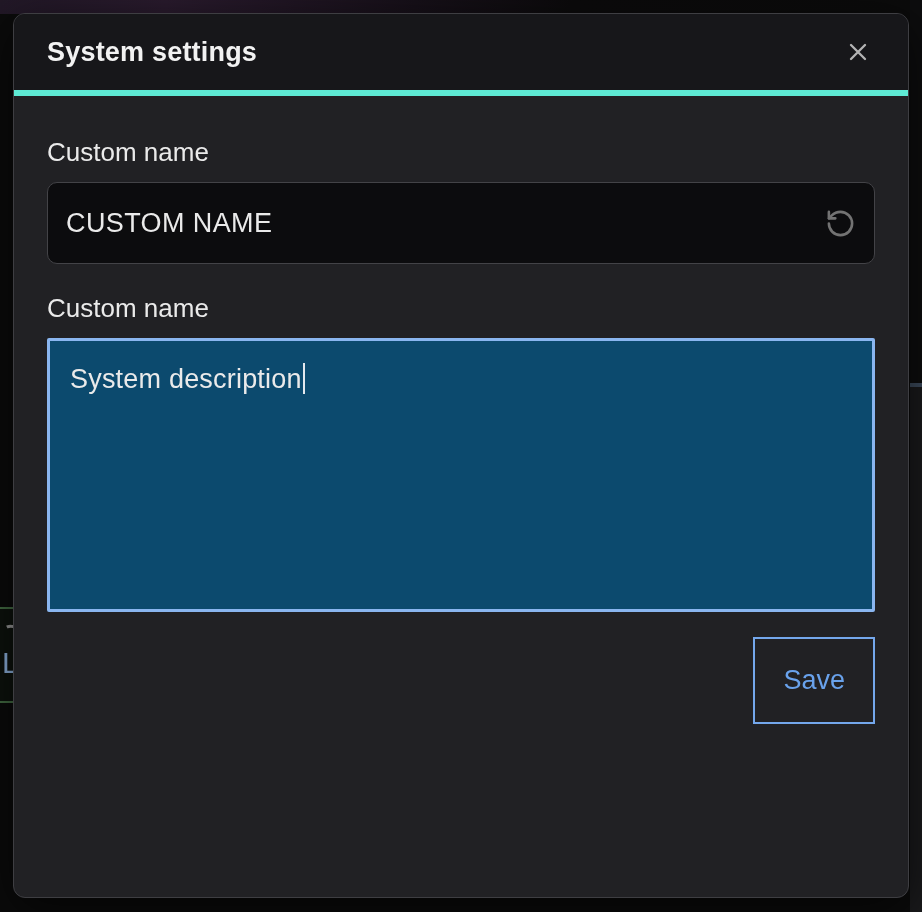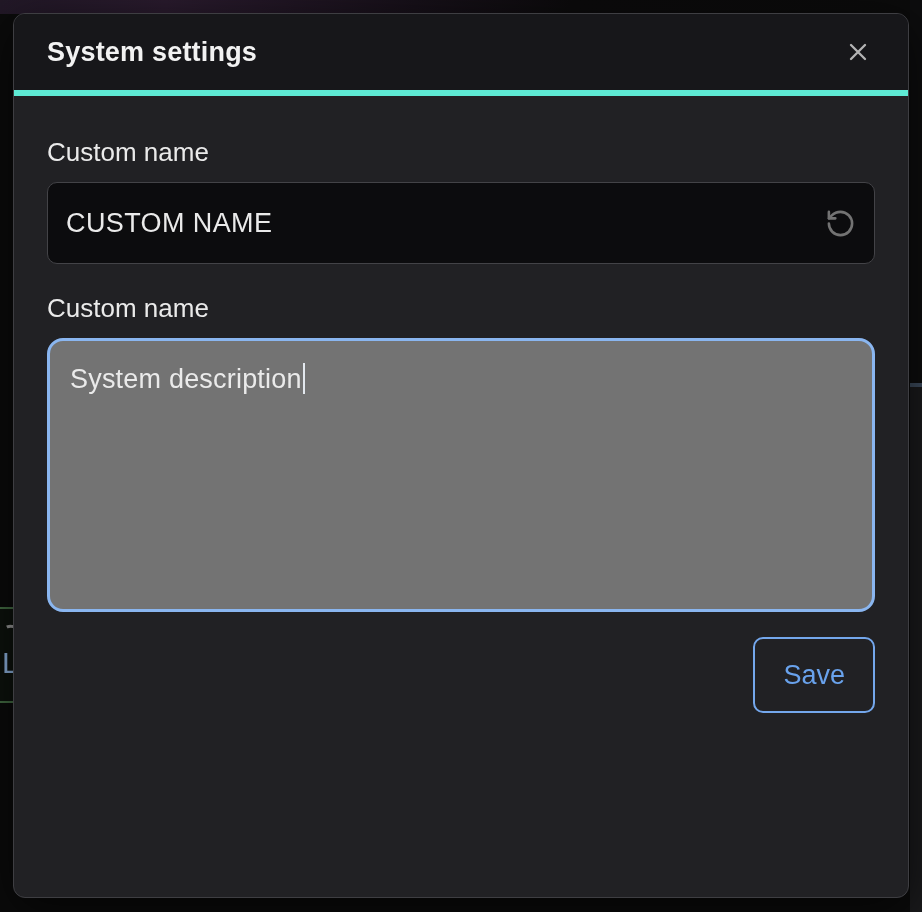--- a/index.html
+++ b/index.html
@@ -60,33 +60,33 @@
     display:flex;align-items:center;height:82px;
     background:#0c0c0e;border:1px solid #434347;border-radius:10px;
     padding:0 14px 0 18px;margin-bottom:28px;box-sizing:border-box;
   }
   .text-input{
     flex:1;min-width:0;background:transparent;border:none;outline:none;
     color:#eaeaea;font-size:27px;letter-spacing:.4px;
     font-family:inherit;padding:0;
   }
   .textarea{
-    position:relative;height:274px;background:#737373;
-    border:3px solid #8ab6f0;border-radius:16px;
+    position:relative;height:274px;background:#0c4a6e;
+    border:3px solid #8ab6f0;border-radius:2px;
     padding:22px 20px;margin-bottom:25px;box-sizing:border-box;
     font-size:27px;color:#eaeaea;letter-spacing:.2px;cursor:text;
   }
   .caret{
     display:inline-block;width:2px;height:31px;background:#e3e8ee;
     vertical-align:-6px;margin-left:1px;
   }
   .modal-footer{display:flex;justify-content:flex-end;padding:0 33px;}
   .save-btn{
-    min-width:119px;height:76px;padding:0 28px;box-sizing:border-box;
-    background:transparent;border:2px solid #74a7ec;border-radius:10px;
+    min-width:119px;height:87px;padding:0 28px;box-sizing:border-box;
+    background:transparent;border:2px solid #74a7ec;border-radius:0;
     color:#69a2ec;font-size:27px;font-family:inherit;cursor:pointer;
   }
   svg{display:block;}
 </style>
 </head>
 <body>
 
 <div class="screen">
 
   <div class="bg-top-glow"></div>

